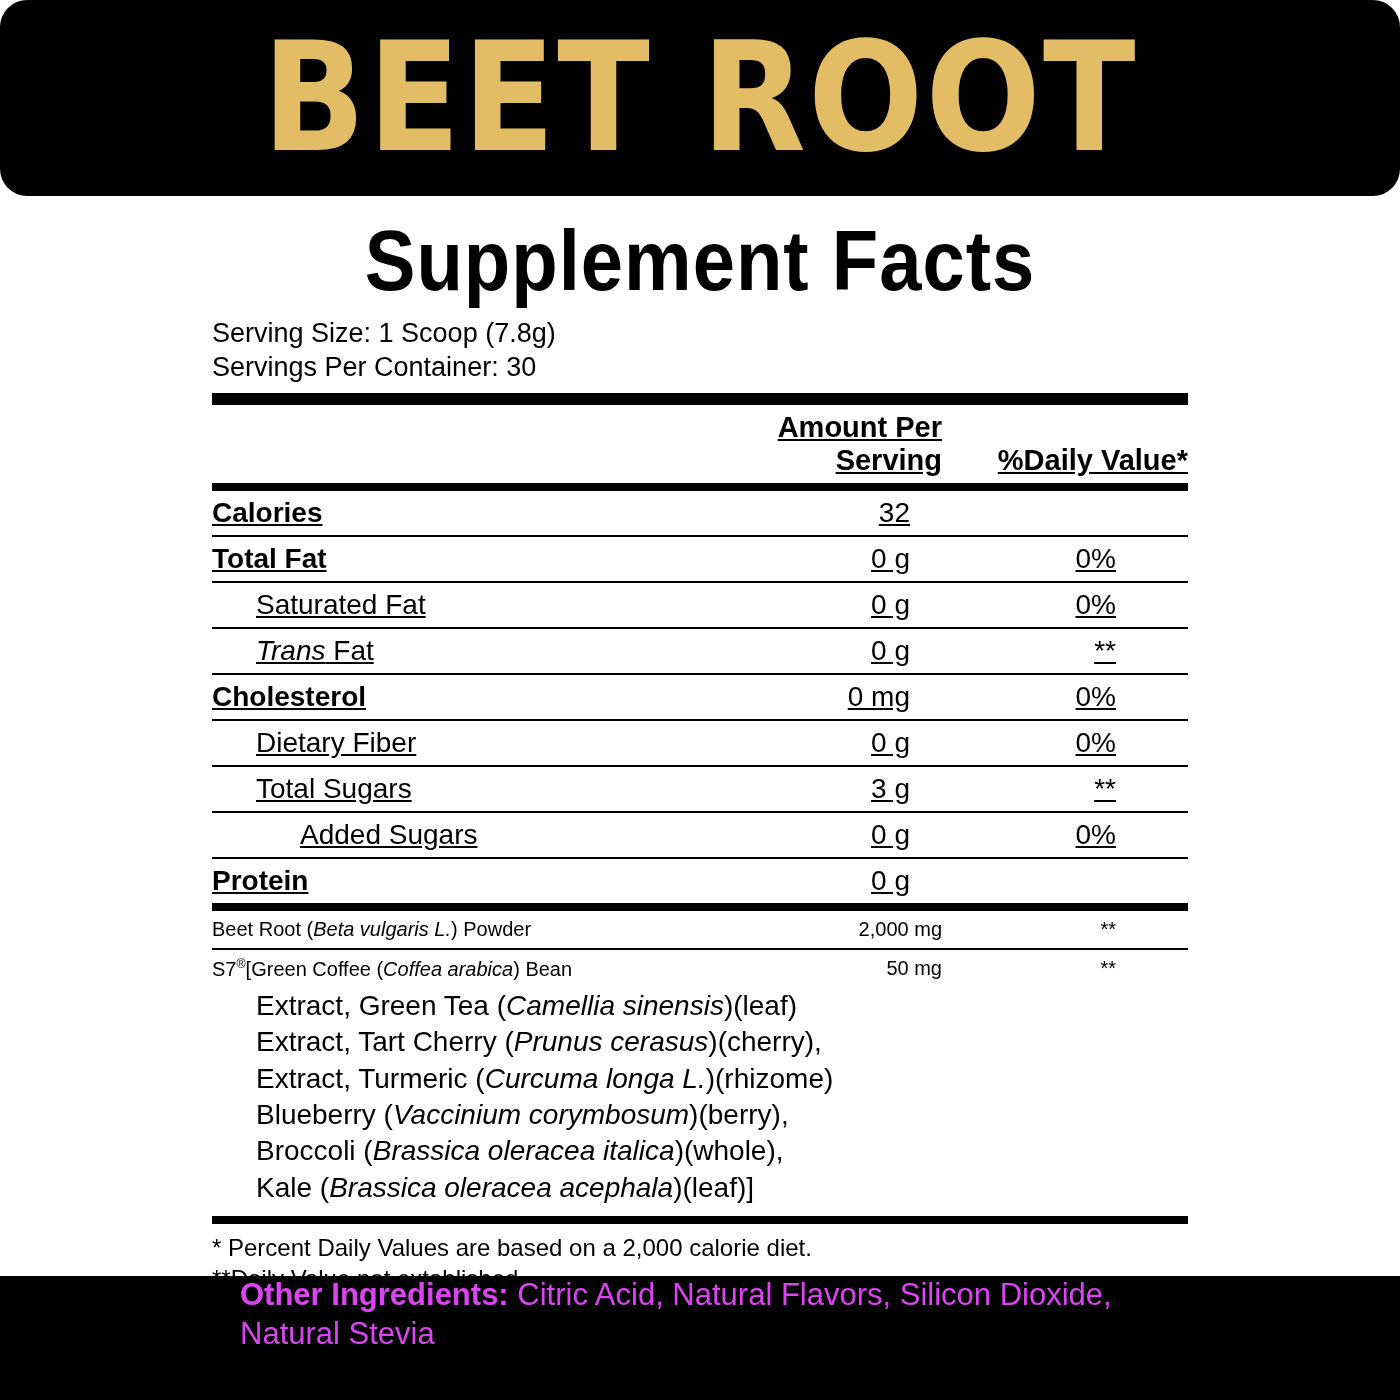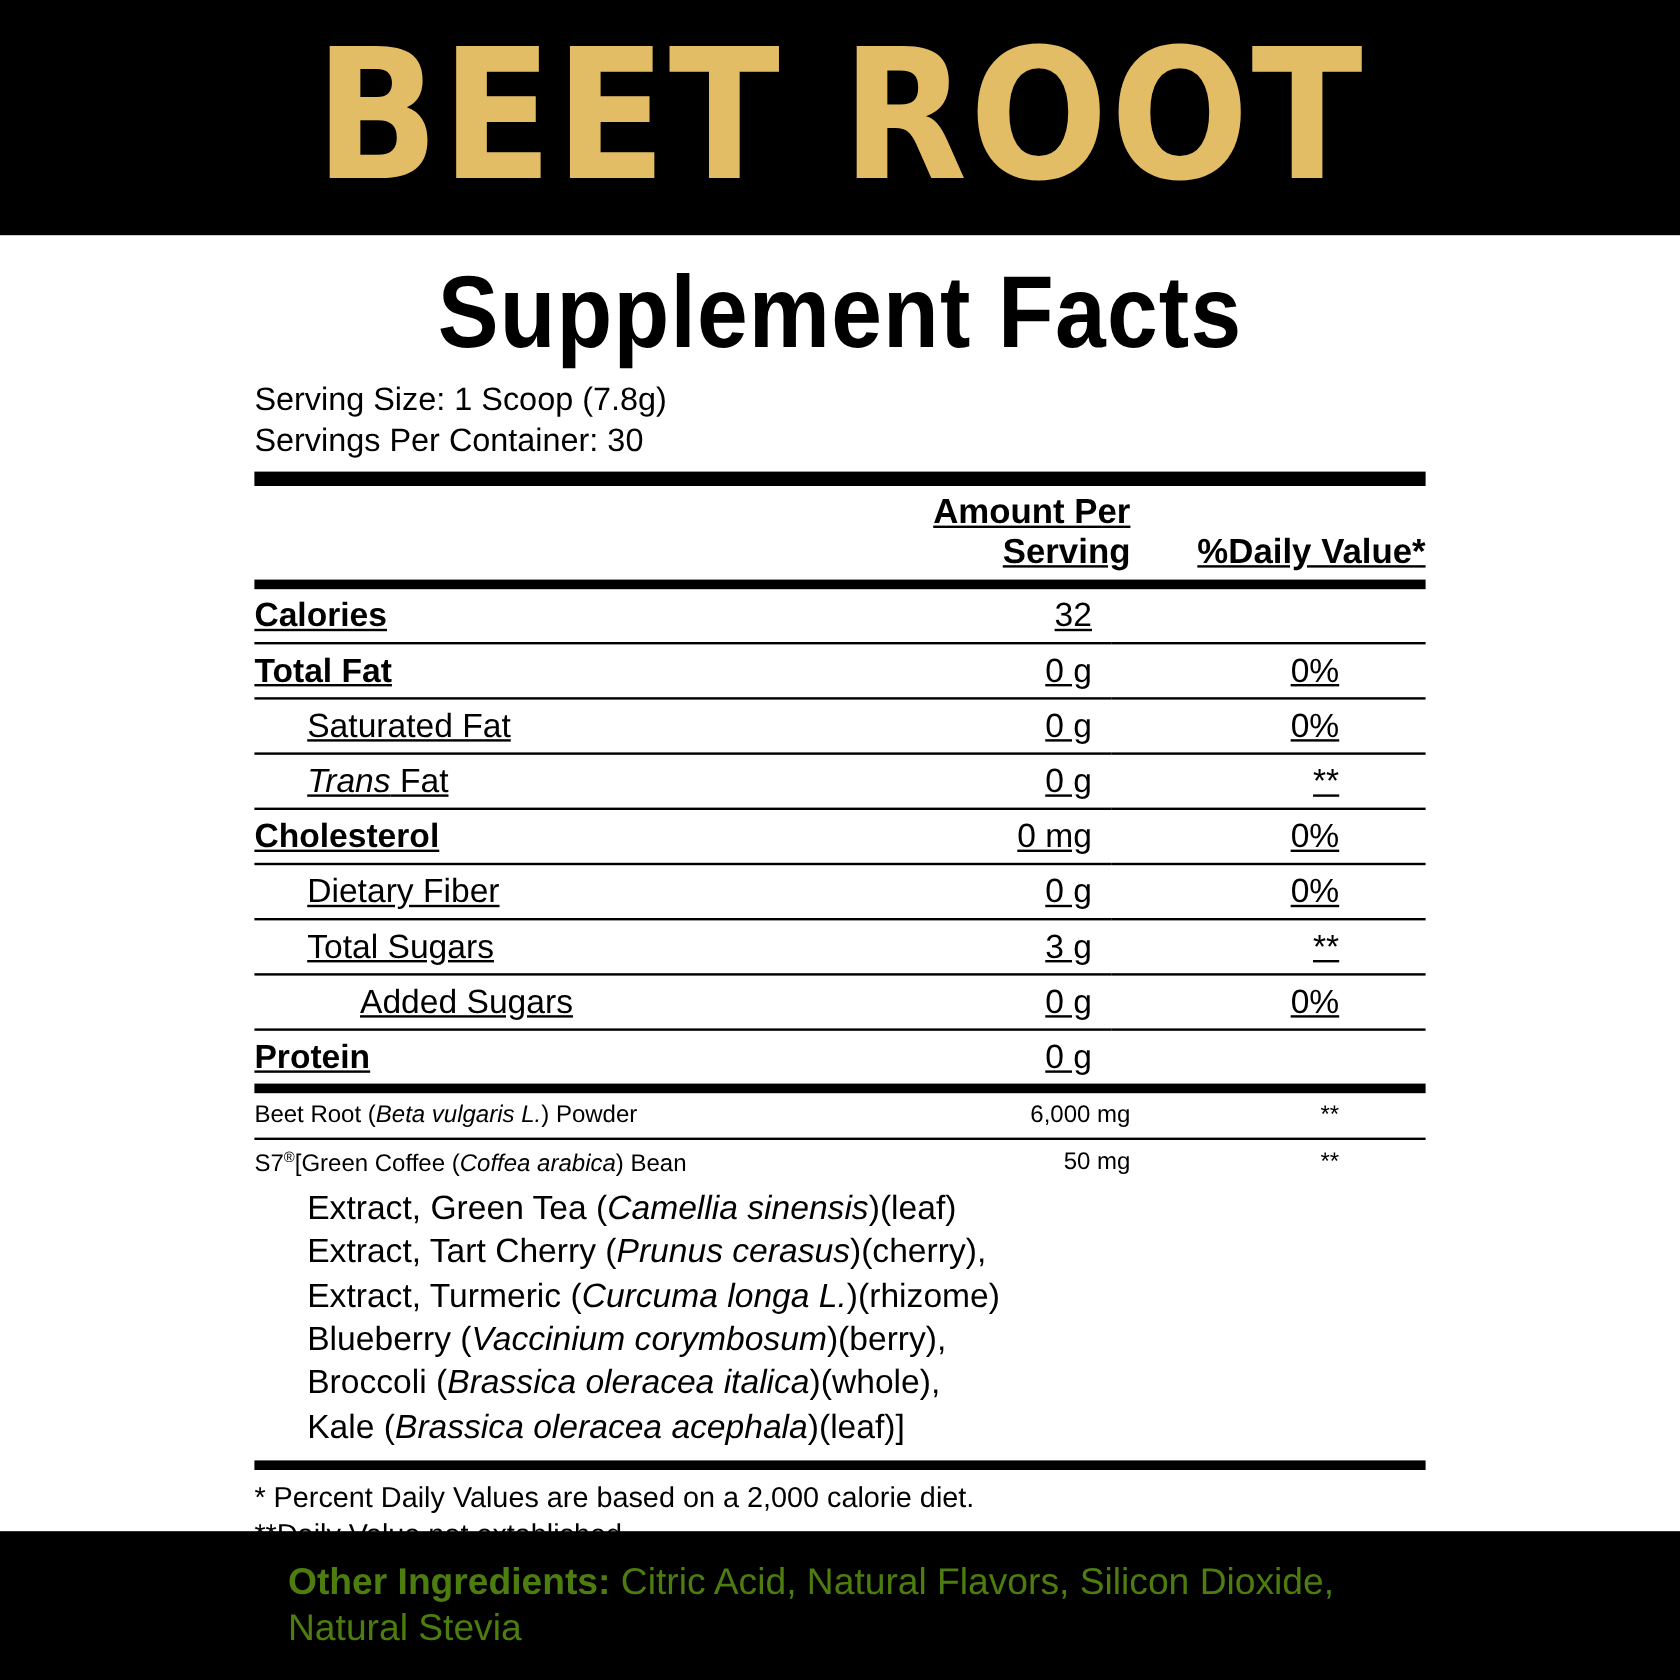--- a/index.html
+++ b/index.html
@@ -21,20 +21,21 @@
     background: #ffffff;
   }
 
   
   .banner {
     background: #000000;
     height: 196px;
     display: flex;
     align-items: center;
     justify-content: center;
+    border-radius: 27px;
   }
   .banner-title {
     color: #e3bc66;
     font-family: "DejaVu Sans", sans-serif;
     font-weight: bold;
     font-size: 128px;
     letter-spacing: 2px;
     line-height: 1;
     transform: scaleX(1.06) scaleY(1.18);
     transform-origin: center center;
@@ -147,24 +148,24 @@
     padding-top: 8px;
   }
 
   
   .bottom {
     position: absolute;
     left: 0;
     bottom: 0;
     width: 1400px;
     background: #000;
-    color: #4d7c0f;
+    color: #d946ef;
     height: 124px;
     display: flex;
-    align-items: center;
+    align-items: flex-start;
   }
   .bottom-inner {
     width: 940px;
     margin-left: 240px;
     font-size: 31px;
     line-height: 1.25;
   }
   .bottom-inner b { font-weight: bold; }
   .sup { font-size: 0.62em; vertical-align: super; }
 </style>
@@ -248,21 +249,21 @@
             <td class="col-amt">0 g</td>
             <td class="col-dv"></td>
           </tr>
         </tbody>
       </table>
 
       <div class="rule-med"></div>
 
       <div class="ing-row">
         <div class="ing-name"><span>Beet Root (</span><span class="ital">Beta vulgaris L.</span><span>) Powder</span></div>
-        <div class="ing-amt">6,000 mg</div>
+        <div class="ing-amt">2,000 mg</div>
         <div class="ing-dv">**</div>
       </div>
 
       <div class="sep-thin"></div>
 
       <div class="ing-row">
         <div class="ing-name"><span>S7</span><span class="sup">®</span><span>[Green Coffee (</span><span class="ital">Coffea arabica</span><span>) Bean</span></div>
         <div class="ing-amt">50 mg</div>
         <div class="ing-dv">**</div>
       </div>

